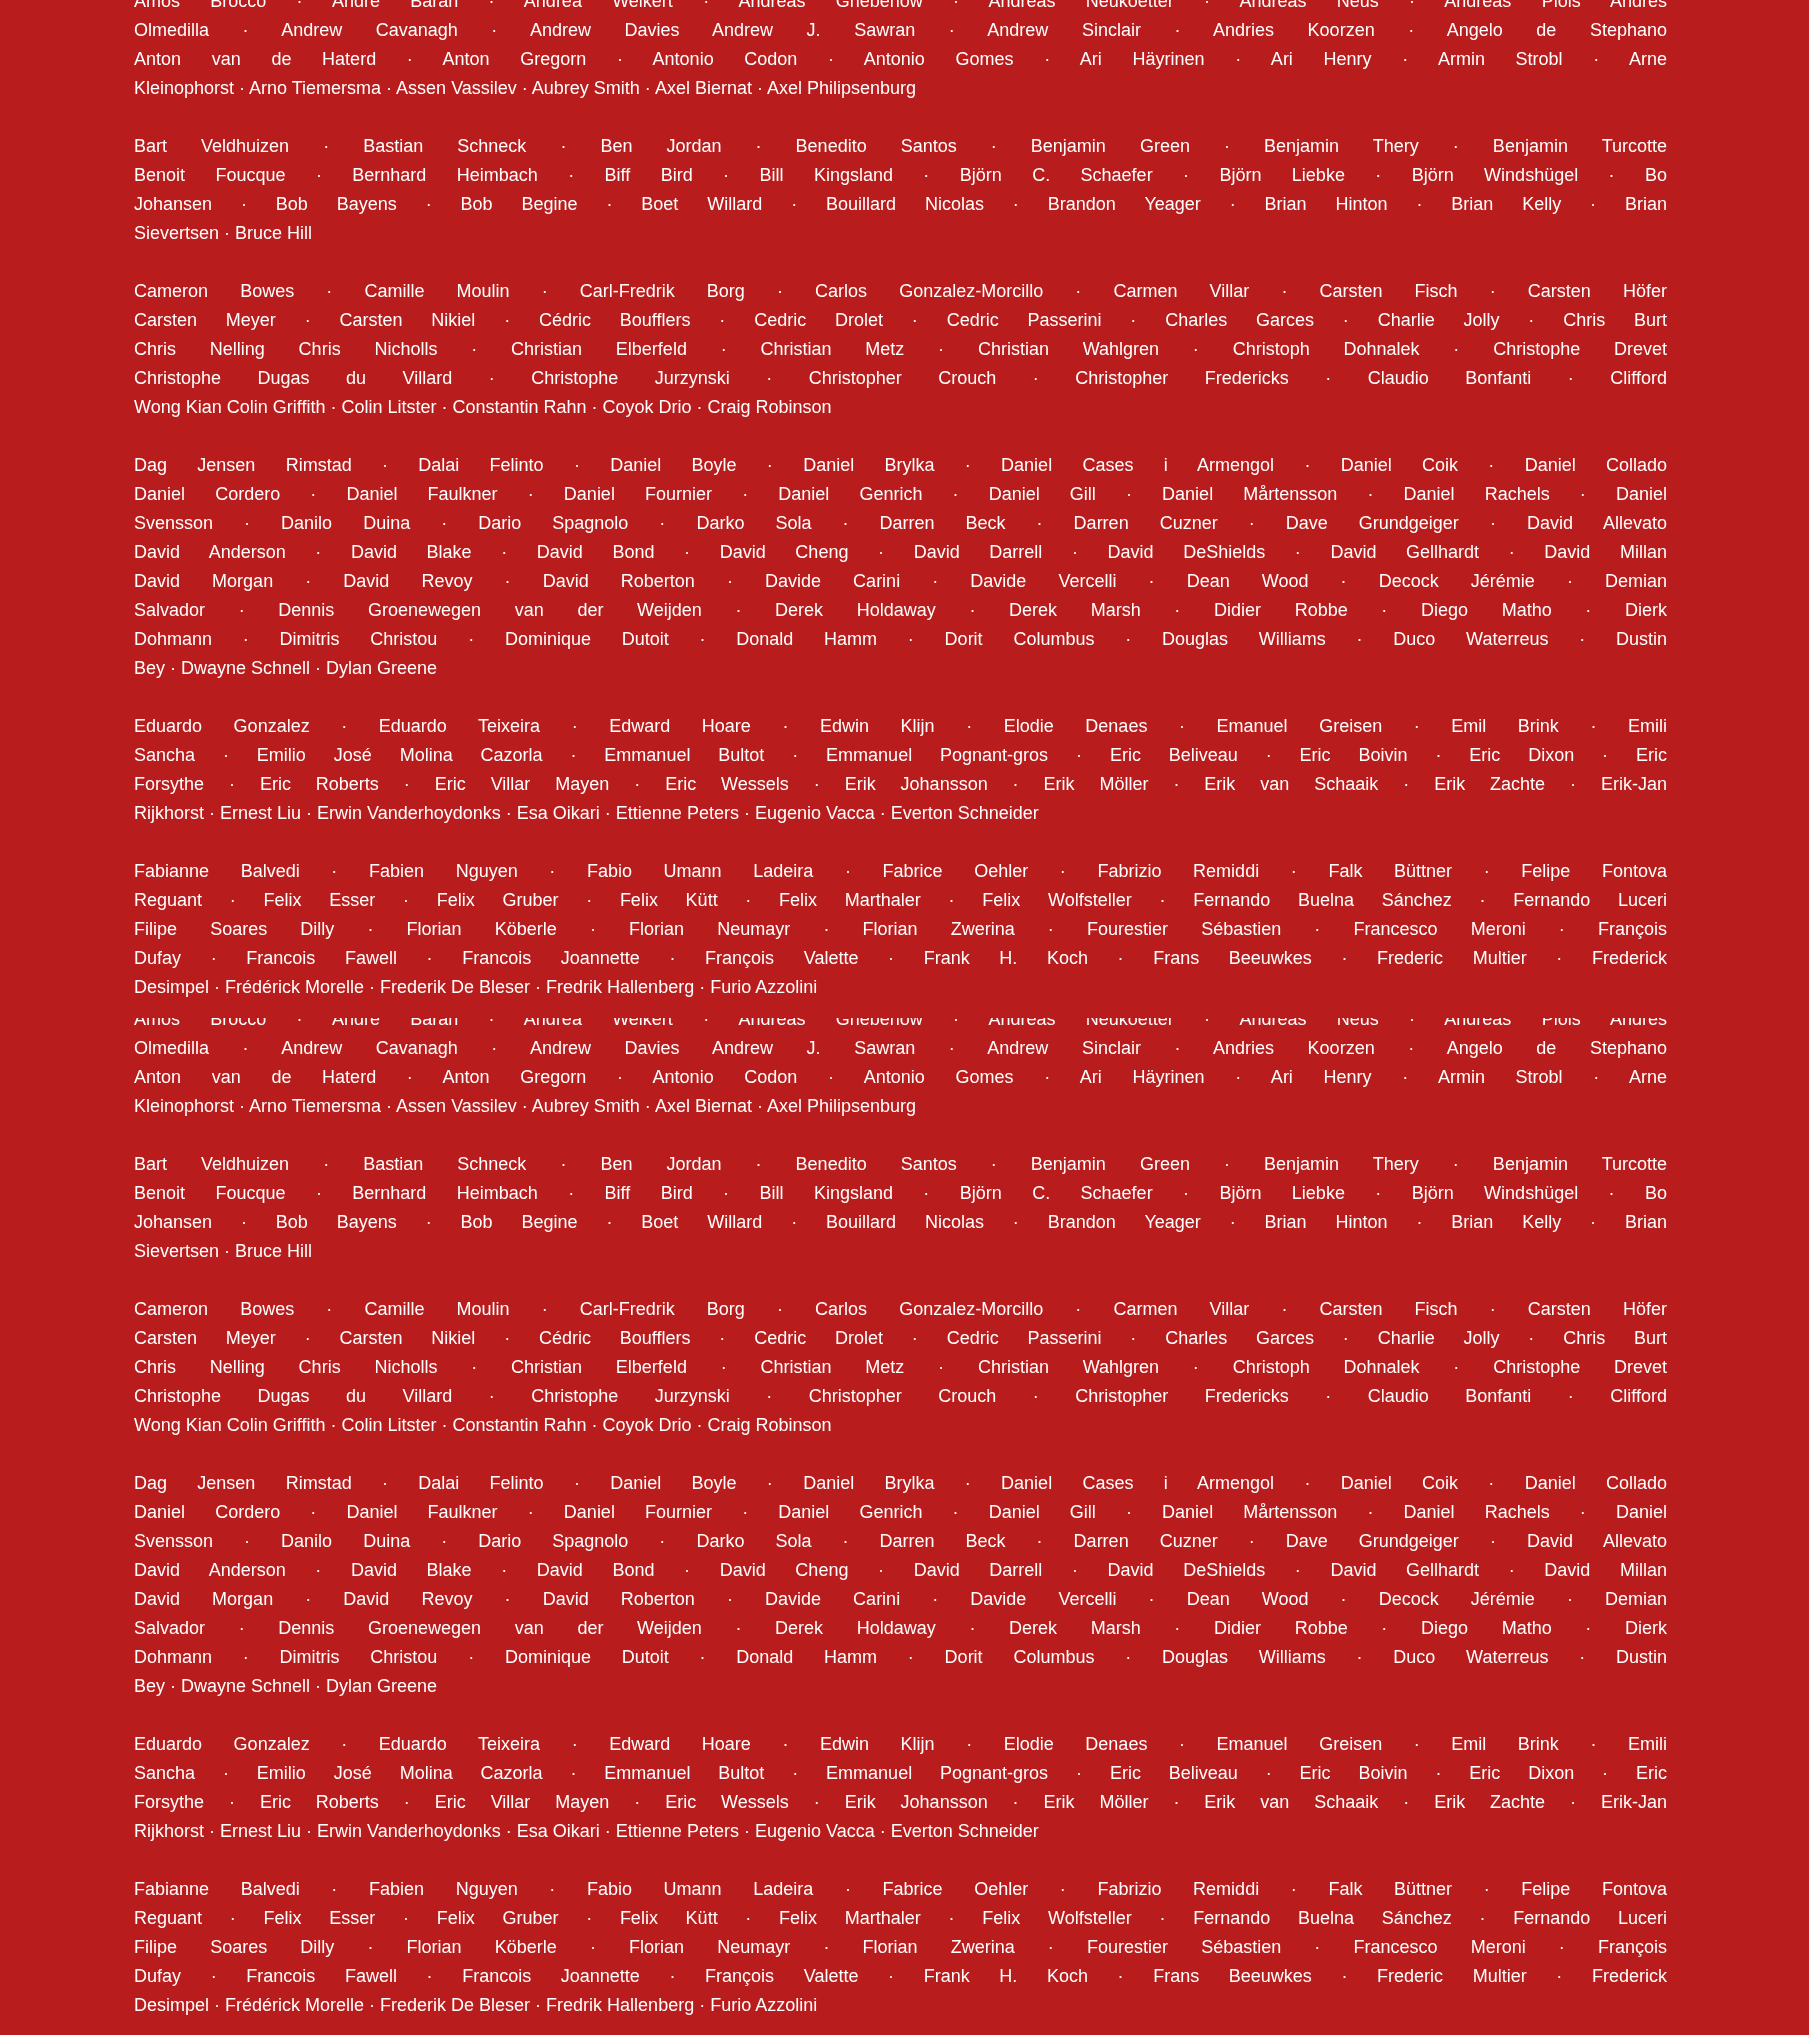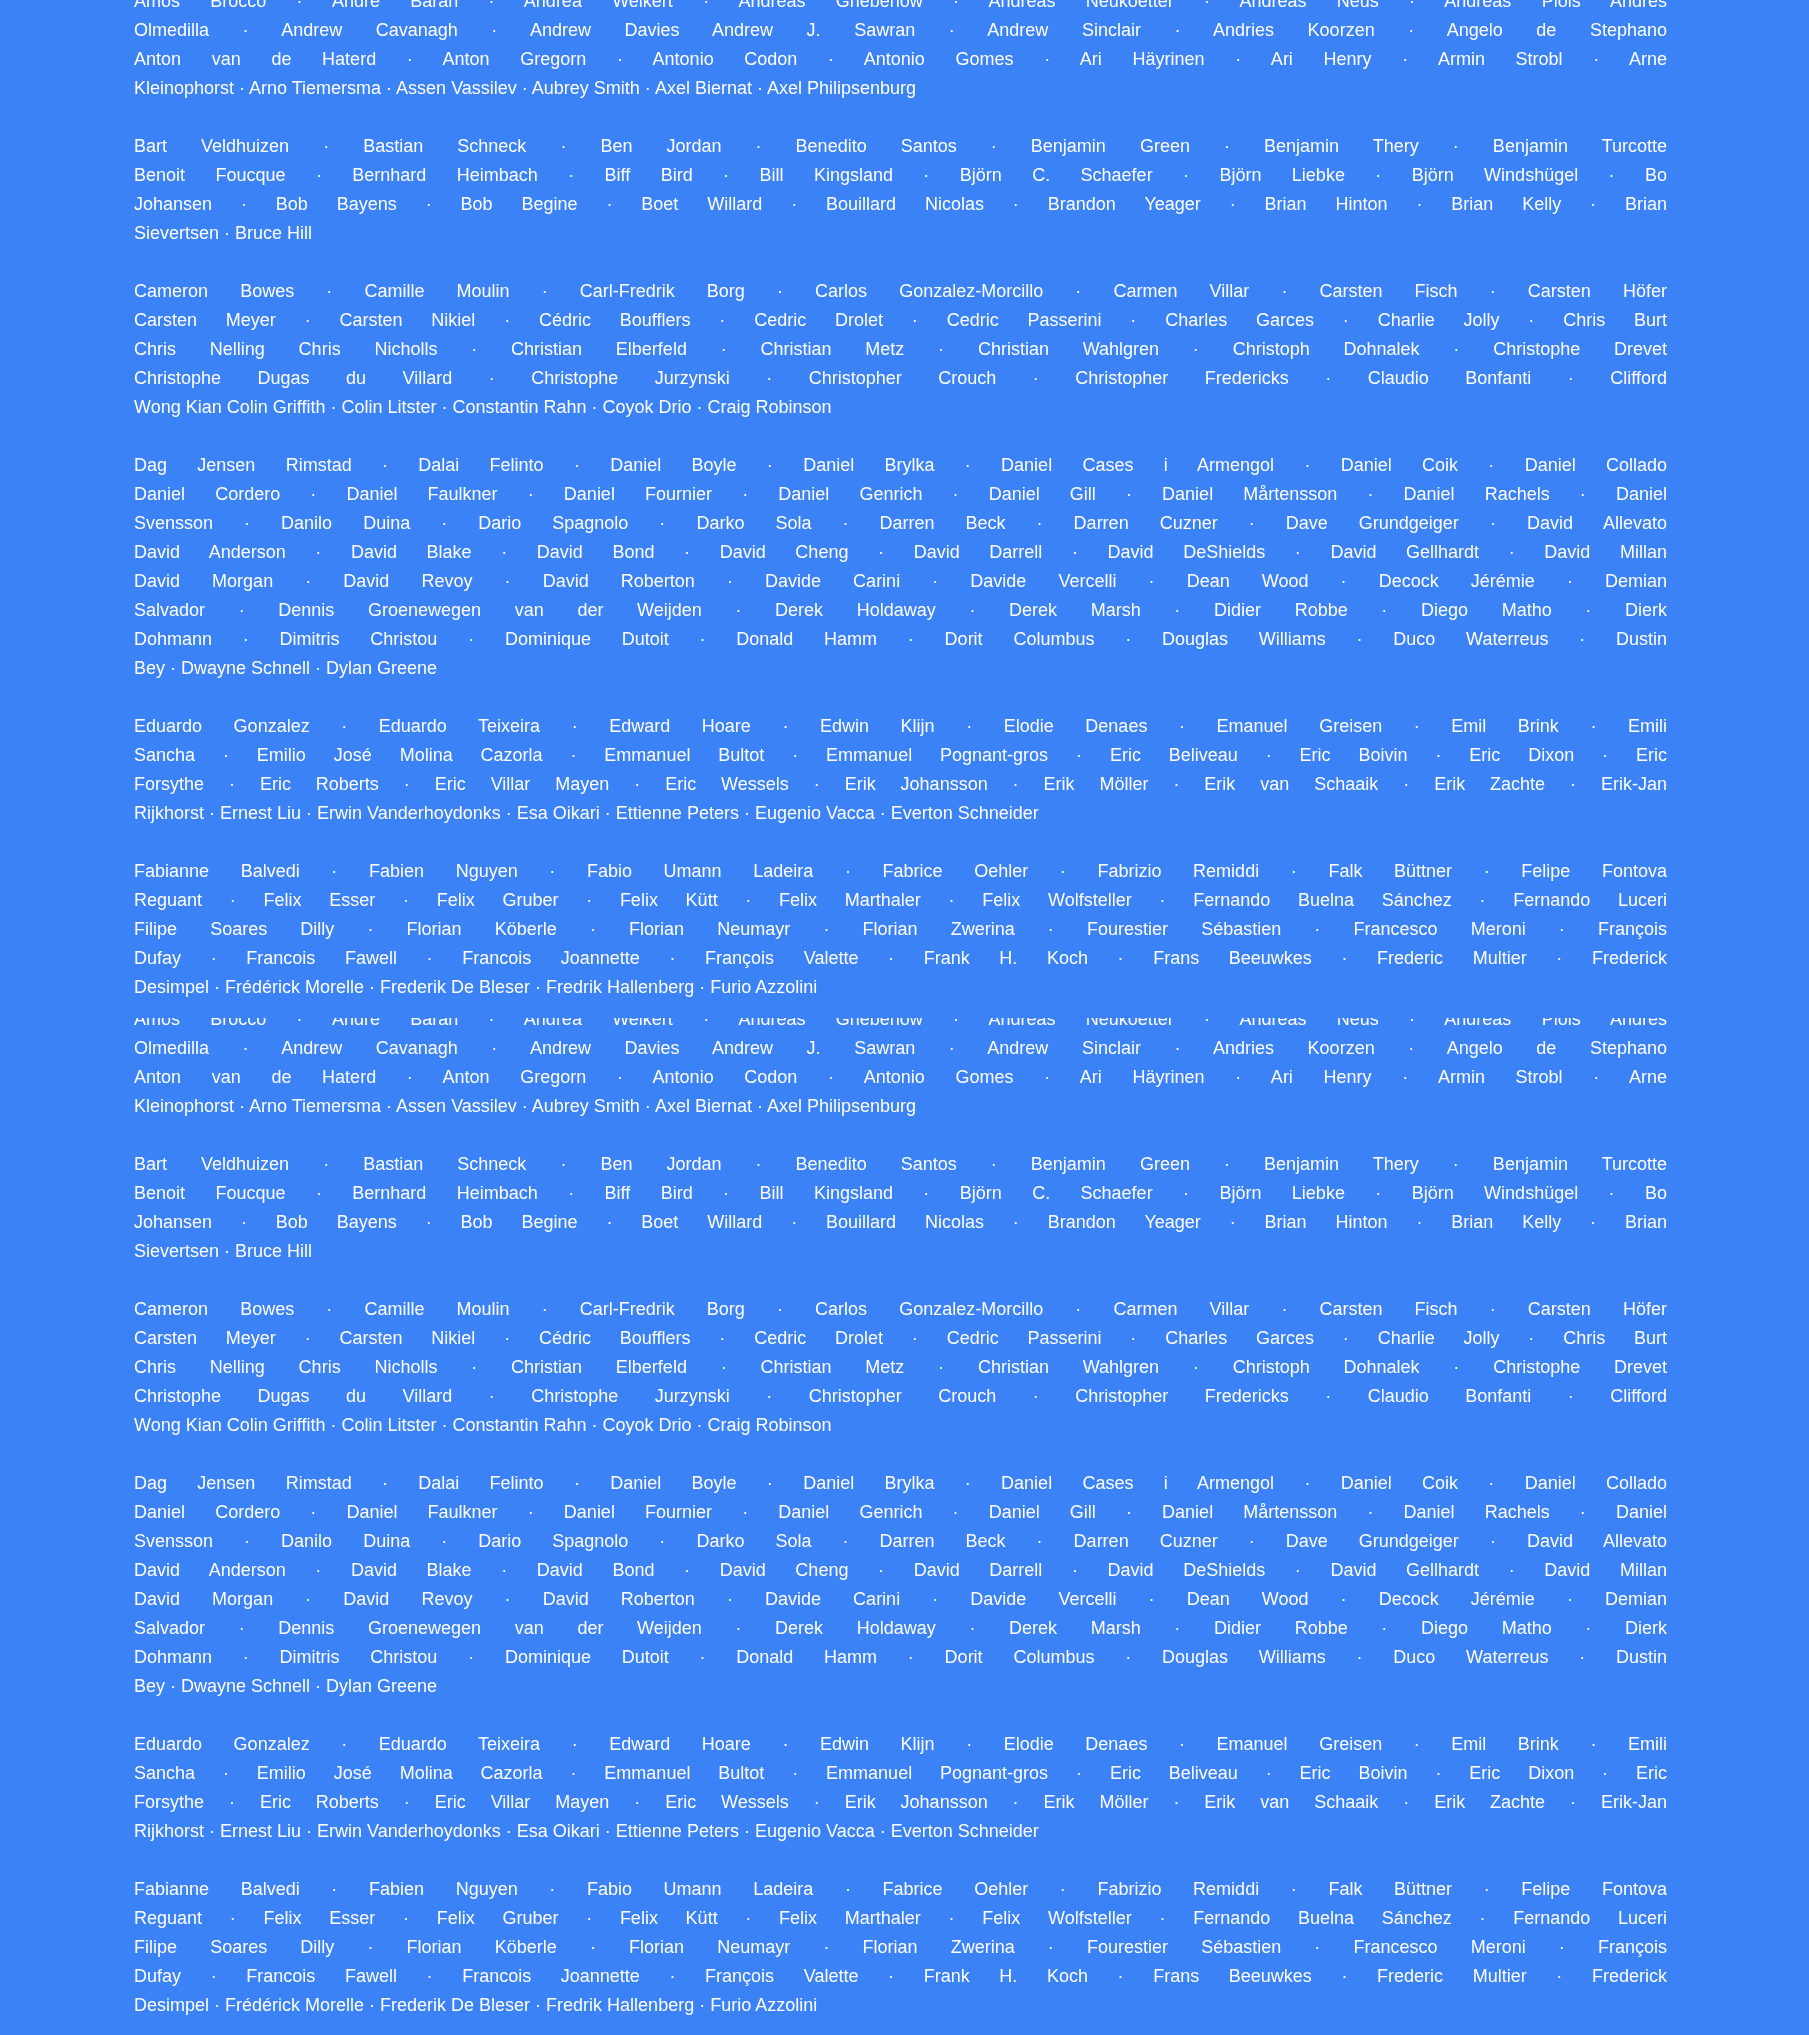--- a/index.html
+++ b/index.html
@@ -6,21 +6,21 @@
     margin: 0;
     padding: 0;
     width: 1809px;
     height: 2035px;
     background: #000000;
     overflow: hidden;
   }
   .screen {
     width: 1809px;
     height: 2035px;
-    background: #3b82f6;
+    background: #b91c1c;
   }
   .half {
     height: 1018px;
     overflow: hidden;
     box-sizing: border-box;
     padding: 0 142px 0 134px;
   }
   .scroll {
     margin-top: -12.7px;
   }

